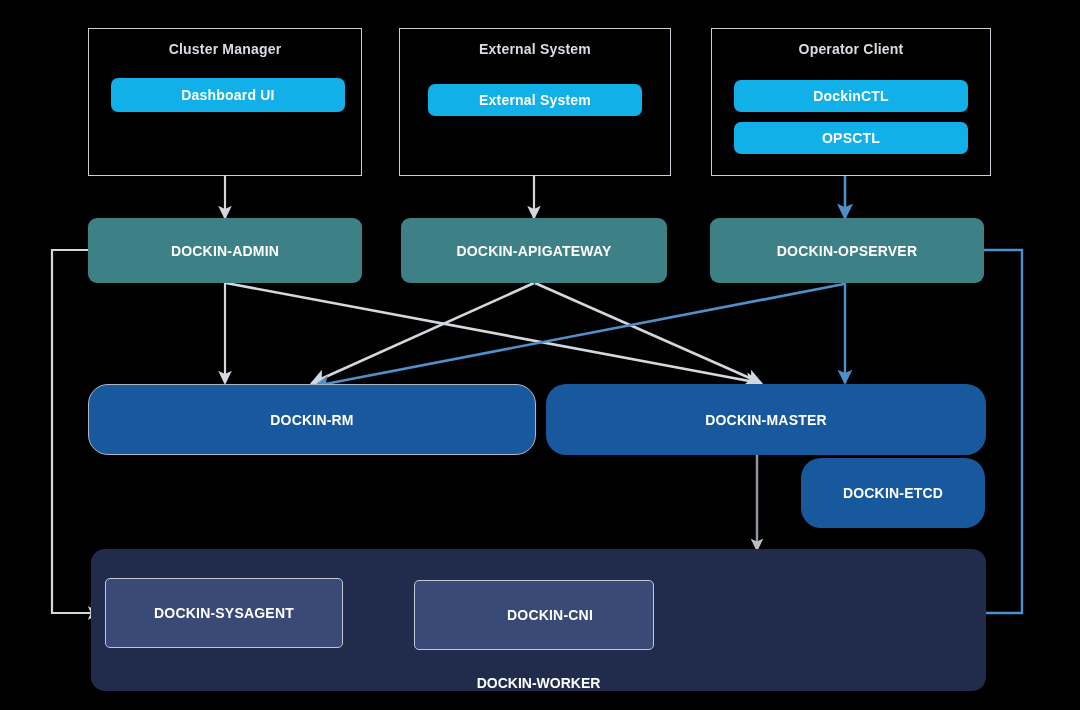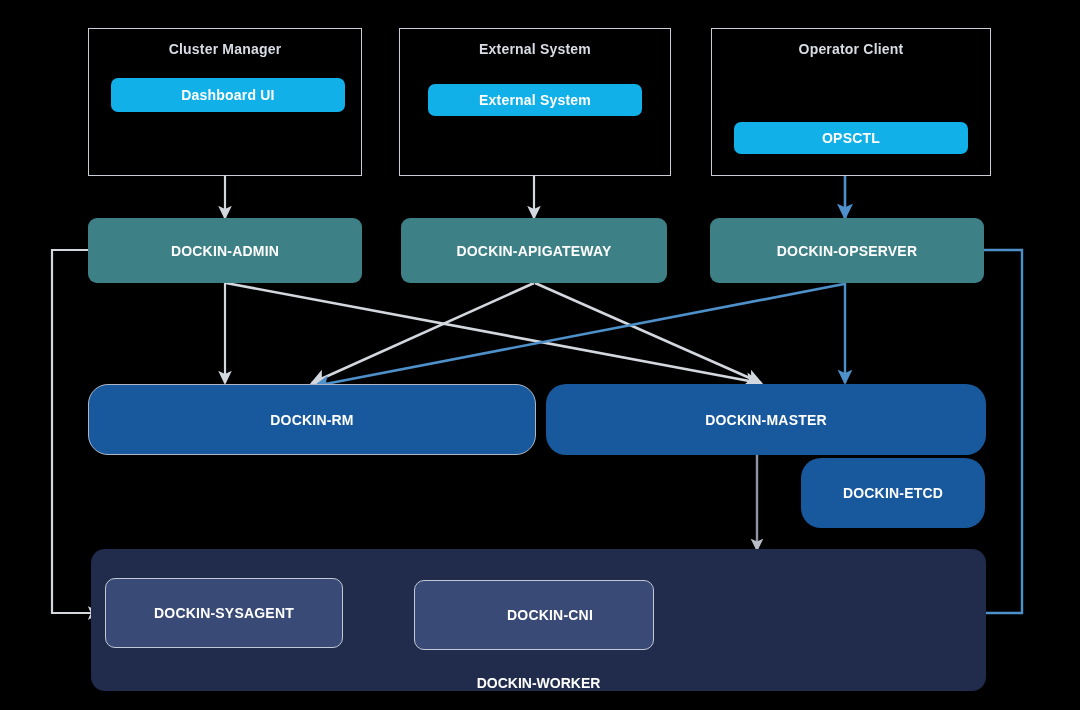--- a/index.html
+++ b/index.html
@@ -101,21 +101,21 @@
     bottom: 16px;
     text-align: center;
     color: #ffffff;
     font-size: 14px;
     font-weight: bold;
     z-index: 6;
   }
   .box-agent {
     background: #3a4a76;
     border: 1px solid #c2c8d4;
-    border-radius: 10px;
+    border-radius: 5px;
     font-size: 14px;
     z-index: 6;
   }
 
   
   #arrows {
     position: absolute;
     left: 0;
     top: 0;
     width: 1080px;
@@ -180,20 +180,23 @@
   <div class="group-box" style="left:399px; top:28px; width:272px; height:148px;">
     <div class="group-title">External System</div>
   </div>
   <div class="node chip-cyan" style="left:428px; top:84px; width:214px; height:32px;">
     <span>External System</span>
   </div>
 
   <div class="group-box" style="left:711px; top:28px; width:280px; height:148px;">
     <div class="group-title">Operator Client</div>
   </div>
+  <div class="node chip-cyan" style="left:734px; top:80px; width:234px; height:32px;">
+    <span>DockinCTL</span>
+  </div>
   <div class="node chip-cyan" style="left:734px; top:122px; width:234px; height:32px;">
     <span>OPSCTL</span>
   </div>
 
   <div class="node box-teal" style="left:88px; top:218px; width:274px; height:65px;">
     <span>DOCKIN-ADMIN</span>
   </div>
   <div class="node box-teal" style="left:401px; top:218px; width:266px; height:65px;">
     <span>DOCKIN-APIGATEWAY</span>
   </div>

